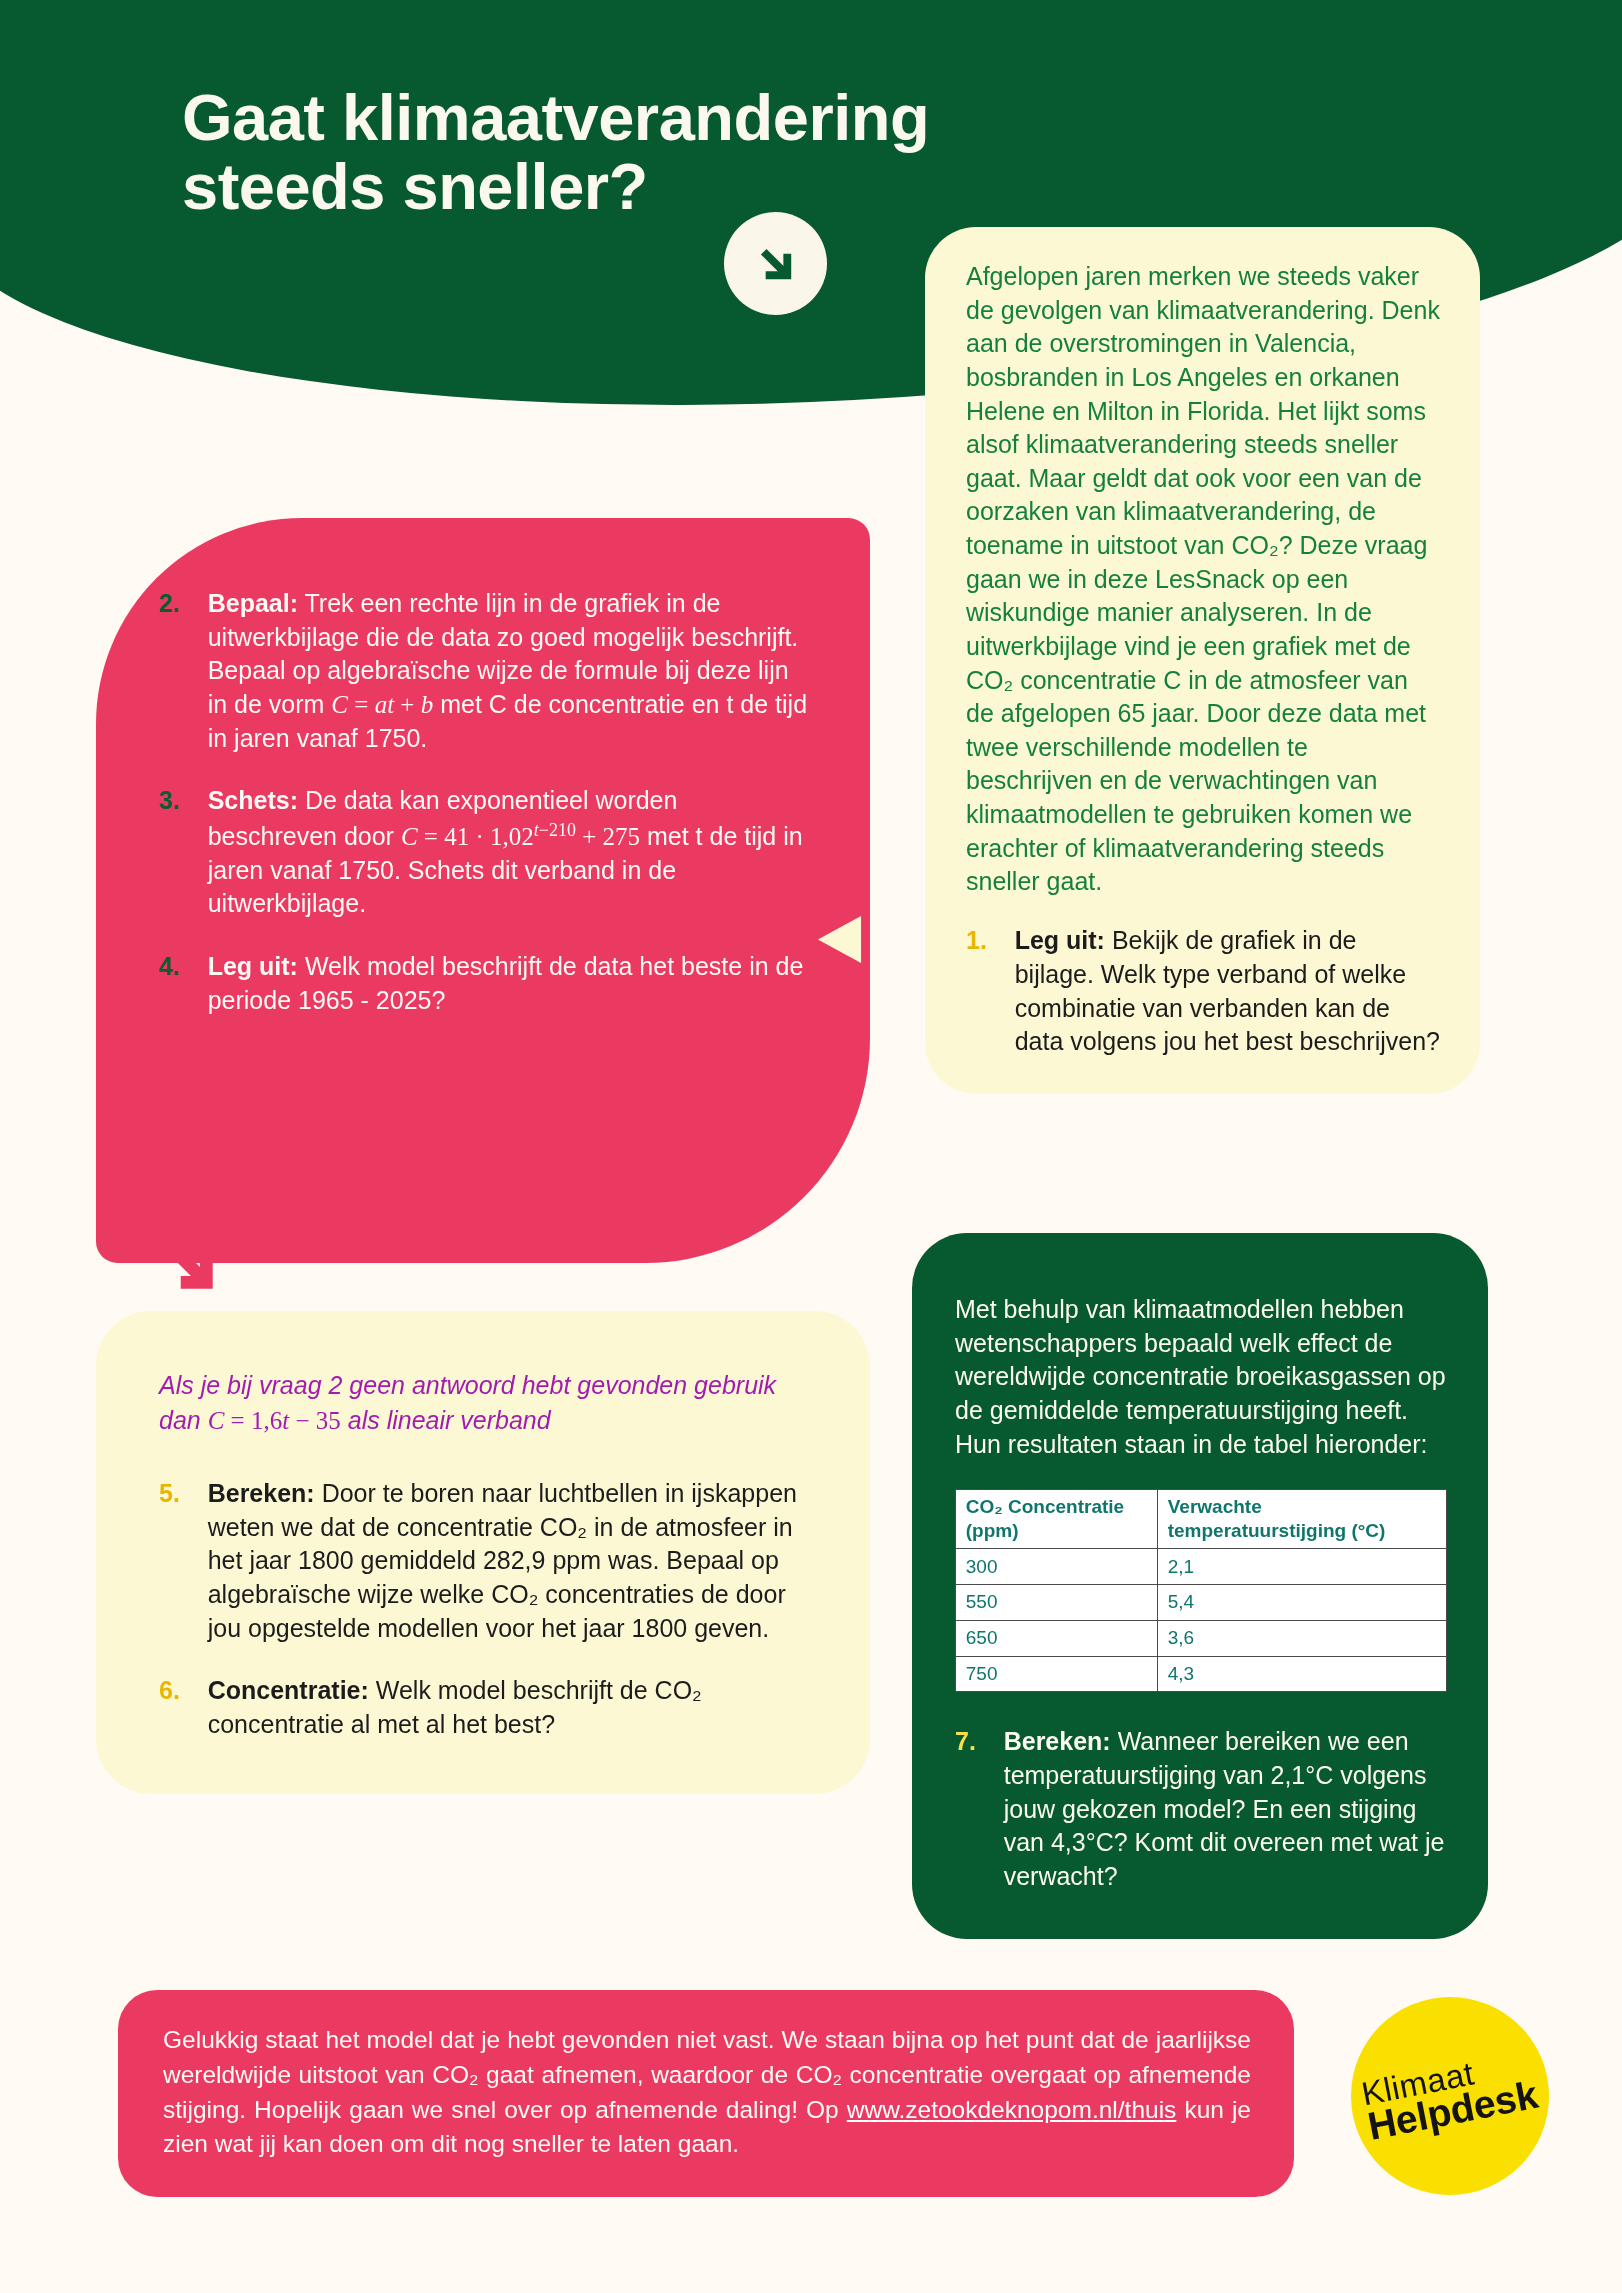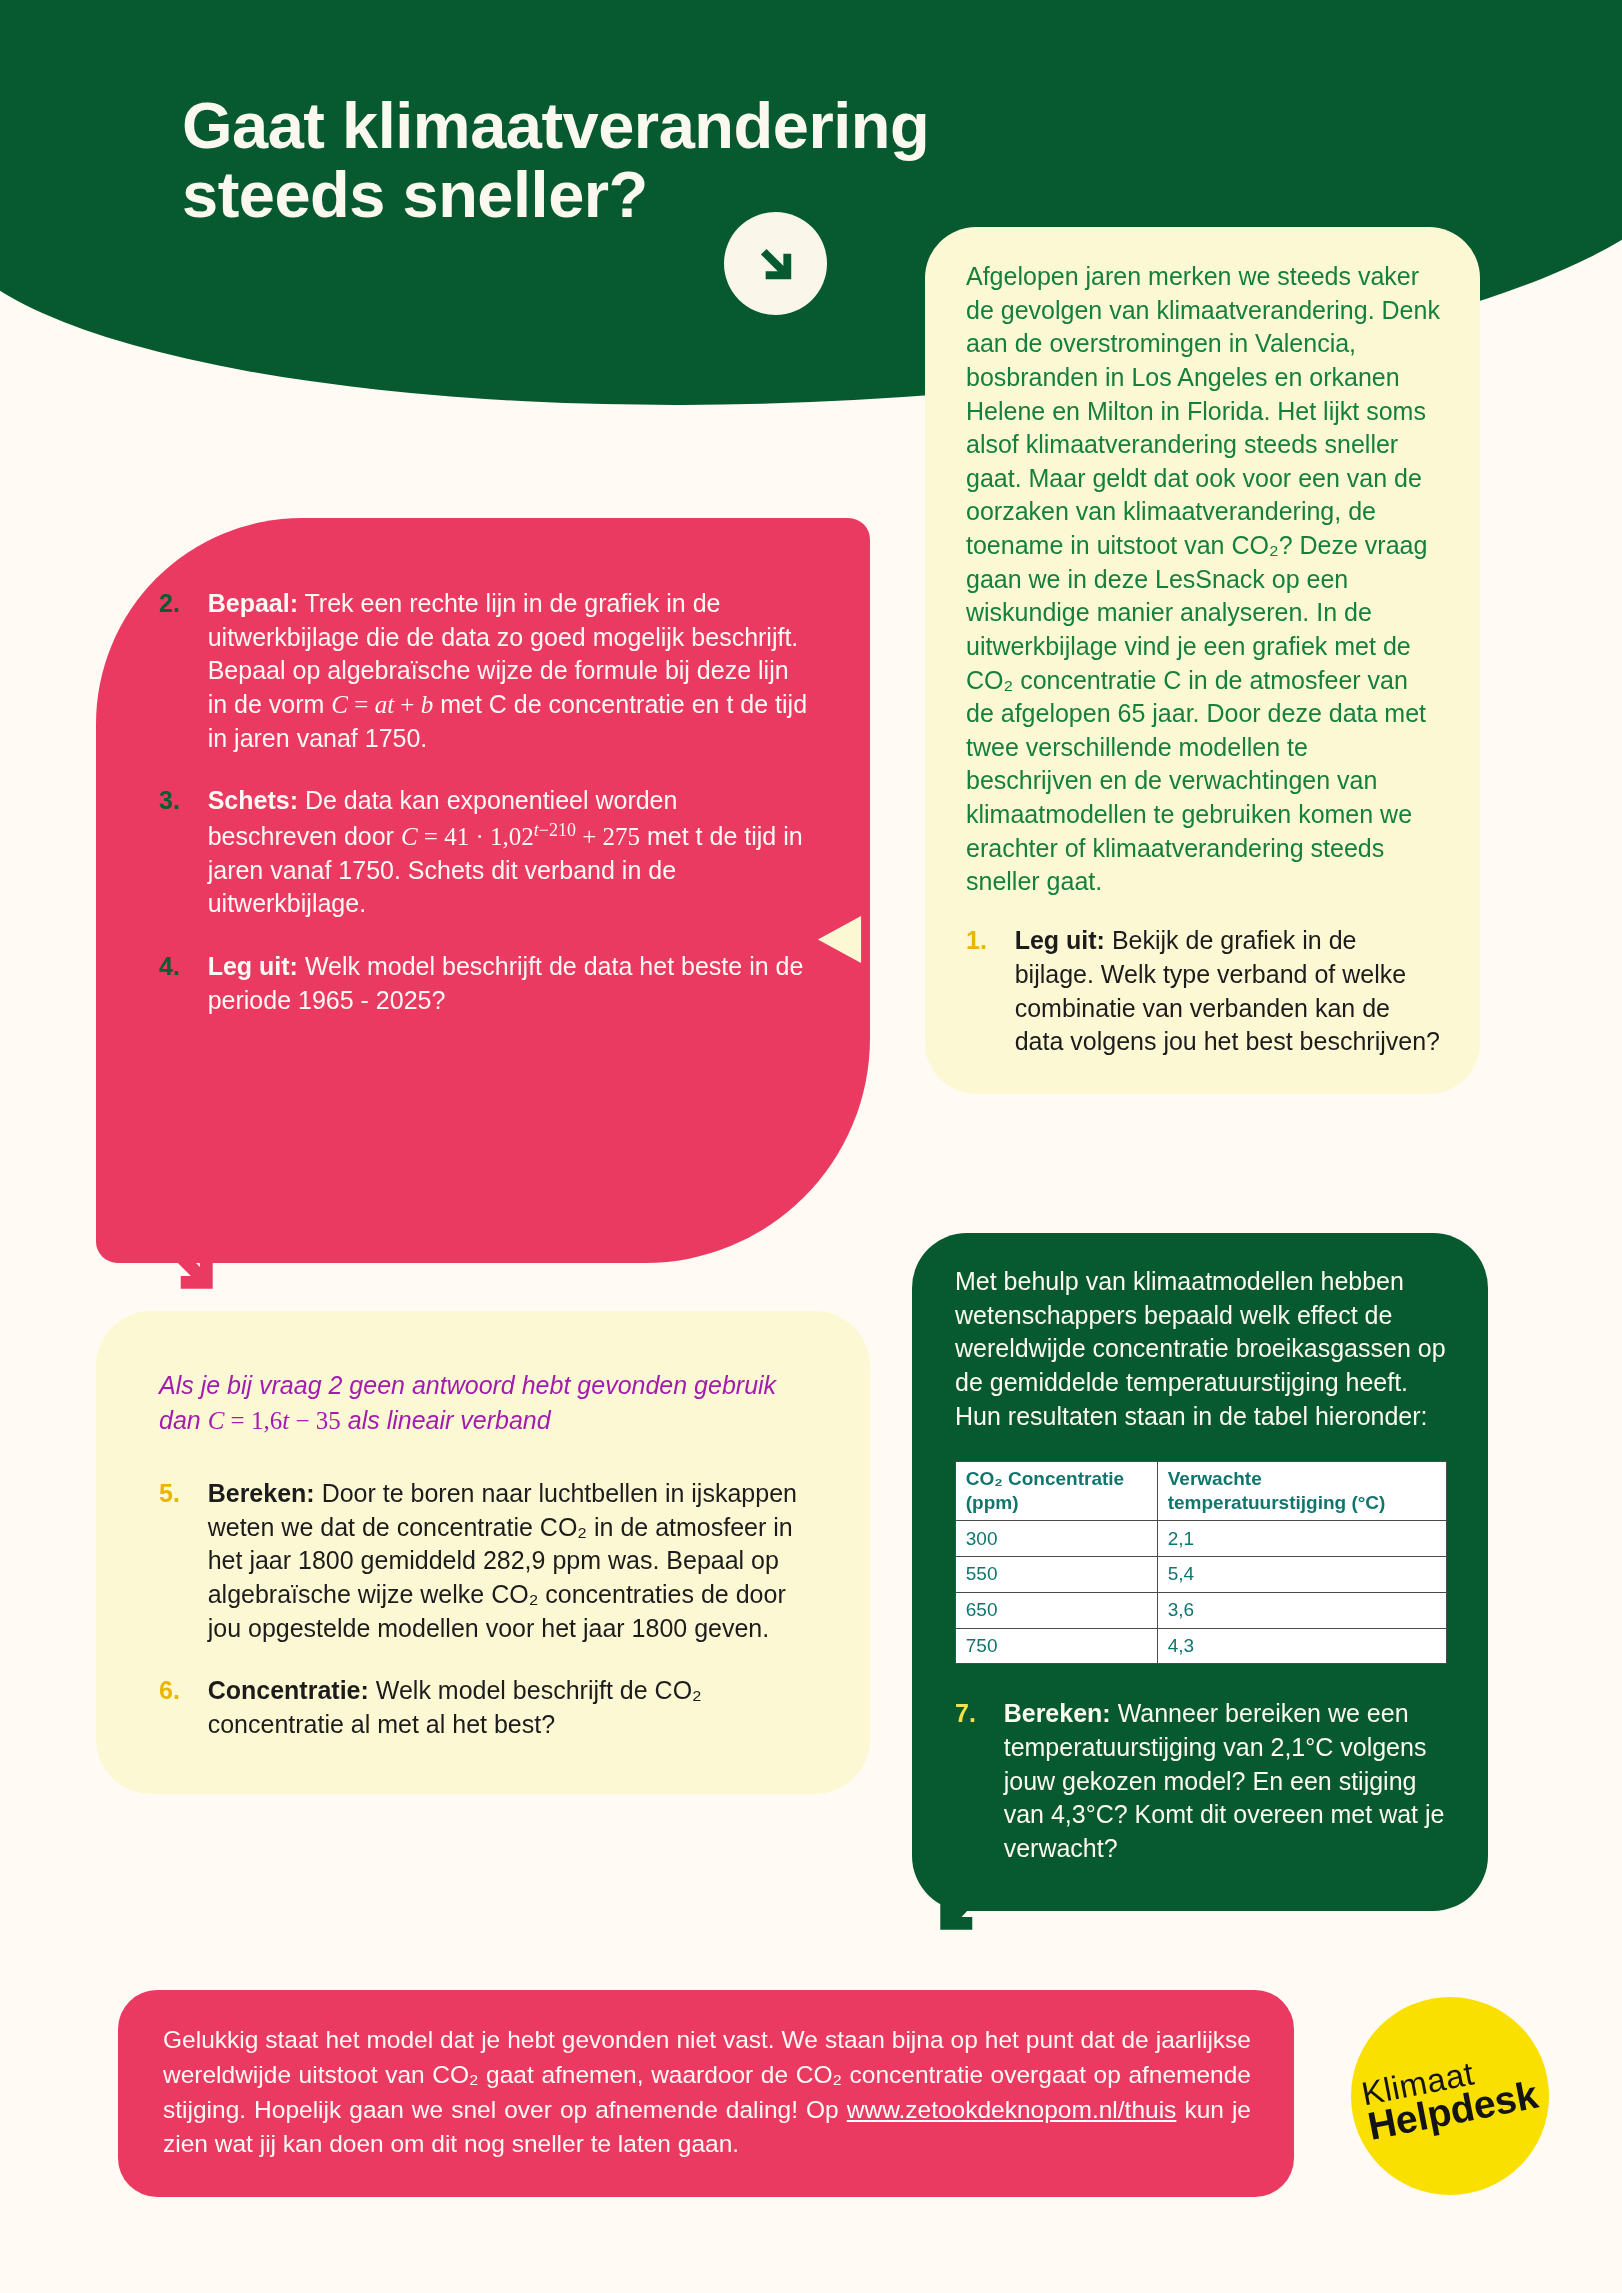--- a/index.html
+++ b/index.html
@@ -26,21 +26,21 @@
     height: 627px;
     background: #07592f;
     border-bottom-left-radius: 50% 36%;
     border-bottom-right-radius: 58% 40%;
     transform: rotate(-1.6deg);
   }
 
   .header-title {
     position: absolute;
     left: 182px;
-    top: 92px;
+    top: 84px;
     width: 1059px;
     color: #fbf8ef;
     font-weight: 700;
     font-size: 65px;
     line-height: 1.06;
     letter-spacing: -0.5px;
   }
   .header-title .line2 { display: block; }
 
   
@@ -133,21 +133,21 @@
     margin-bottom: 39px;
     color: #a21caf;
   }
 
   
   .green-card {
     position: absolute;
     left: 912px;
     top: 1233px;
     width: 576px;
-    padding: 32px 41px 45px 43px;
+    padding: 60px 41px 45px 43px;
     background: #07592f;
     color: #fdfaf2;
     border-radius: 55px;
   }
   .green-card > p {
     font-size: 25px;
     line-height: 1.345;
   }
   .green-card .q-item { color: #fdfaf2; margin-top: 33px; }
 

